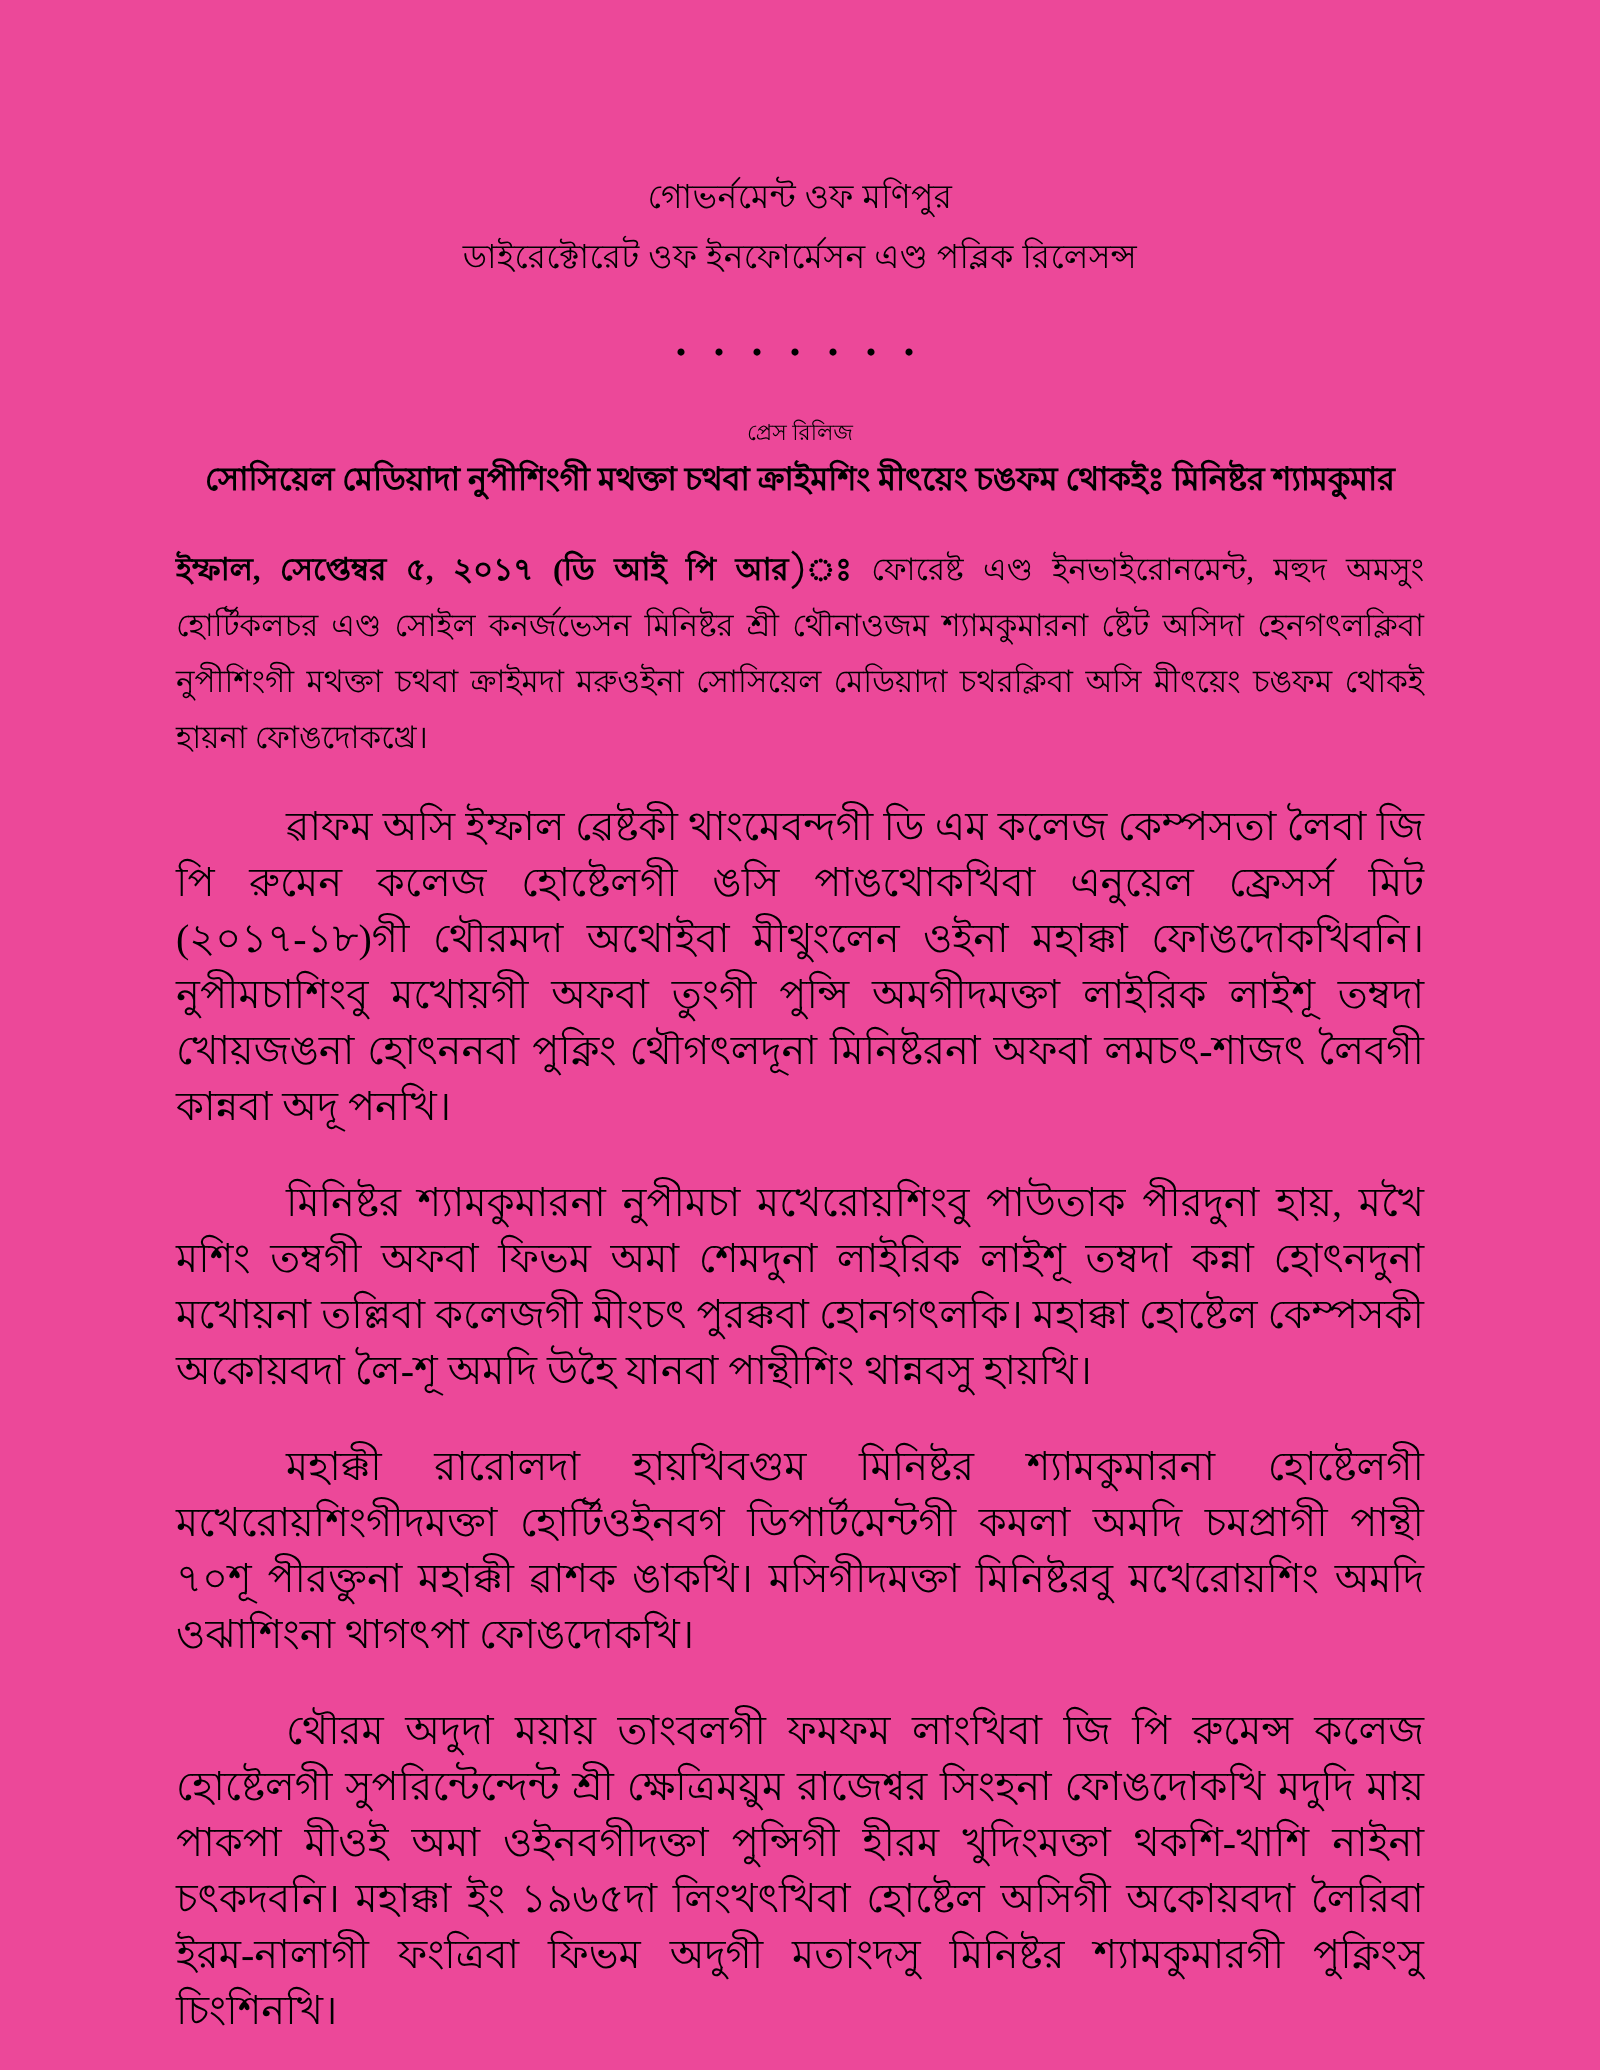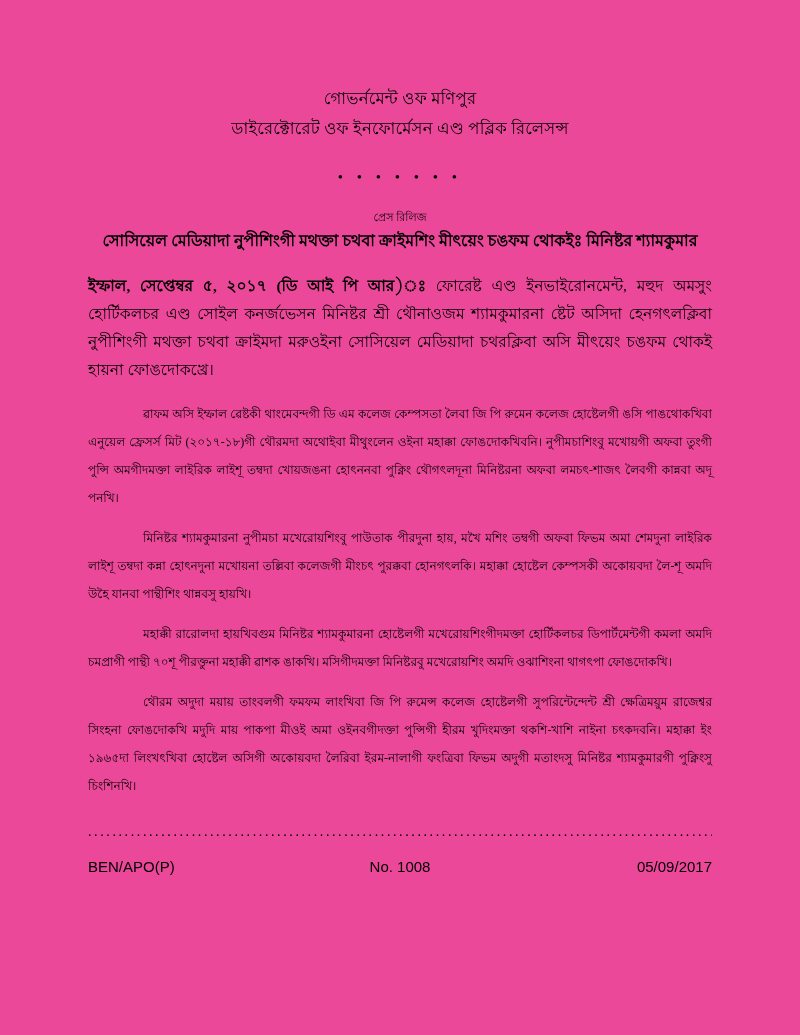--- a/index.html
+++ b/index.html
@@ -59,21 +59,21 @@
   }
   .dateline-lead {
     font-weight: bold;
     margin-top: 40px;
   }
   .body-para {
     margin-top: 0;
     text-align: justify;
     text-justify: inter-word;
     text-indent: 55px;
-    font-size: 12px;
+    font-size: 20px;
     line-height: 28px;
   }
   .bold-inline {
     font-weight: bold;
   }
   .footer-rule {
     margin-top: 26px;
     font-size: 14px;
     line-height: 12px;
     letter-spacing: 2.6px;
@@ -110,21 +110,21 @@
   <div class="headline">সোসিয়েল মেডিয়াদা নুপীশিংগী মথক্তা চথবা ক্রাইমশিং মীৎয়েং চঙফম থোকইঃ মিনিষ্টর শ্যামকুমার</div>
 
   <p class="dateline-para">
     <span class="dateline-lead">ইম্ফাল, সেপ্তেম্বর ৫, ২০১৭ (ডি আই পি আর)ঃ</span><span>  ফোরেষ্ট এণ্ড ইনভাইরোনমেন্ট, মহুদ অমসুং হোর্টিকলচর এণ্ড সোইল কনর্জভেসন মিনিষ্টর শ্রী থৌনাওজম শ্যামকুমারনা ষ্টেট অসিদা হেনগৎলক্লিবা নুপীশিংগী মথক্তা চথবা ক্রাইমদা মরুওইনা সোসিয়েল মেডিয়াদা চথরক্লিবা অসি মীৎয়েং চঙফম থোকই হায়না ফোঙদোকখ্রে।</span>
   </p>
 
   <p class="body-para">ৱাফম অসি ইম্ফাল ৱেষ্টকী থাংমেবন্দগী ডি এম কলেজ কেম্পসতা লৈবা জি পি রুমেন কলেজ হোষ্টেলগী ঙসি পাঙথোকখিবা এনুয়েল ফ্রেসর্স মিট (২০১৭-১৮)গী থৌরমদা অথোইবা মীথুংলেন ওইনা মহাক্কা ফোঙদোকখিবনি। নুপীমচাশিংবু মখোয়গী অফবা তুংগী পুন্সি অমগীদমক্তা লাইরিক লাইশূ তম্বদা খোয়জঙনা হোৎননবা পুক্নিং থৌগৎলদূনা মিনিষ্টরনা অফবা লমচৎ-শাজৎ লৈবগী কান্নবা অদূ পনখি।</p>
 
   <p class="body-para">মিনিষ্টর শ্যামকুমারনা নুপীমচা মখেরোয়শিংবু পাউতাক পীরদুনা হায়, মখৈ মশিং তম্বগী অফবা ফিভম অমা শেমদুনা লাইরিক লাইশূ তম্বদা কন্না হোৎনদুনা মখোয়না তল্লিবা কলেজগী মীংচৎ পুরক্কবা হোনগৎলকি। মহাক্কা হোষ্টেল কেম্পসকী অকোয়বদা লৈ-শূ অমদি উহৈ যানবা পান্থীশিং থান্নবসু হায়খি।</p>
 
-  <p class="body-para">মহাক্কী রারোলদা হায়খিবগুম মিনিষ্টর শ্যামকুমারনা হোষ্টেলগী মখেরোয়শিংগীদমক্তা হোর্টিকলচর ডিপার্টমেন্টগী কমলা অমদি চমপ্রাগী পান্থী ৭০শূ  পীরক্তুনা মহাক্কী ৱাশক ঙাকখি। মসিগীদমক্তা মিনিষ্টরবু মখেরোয়শিং অমদি ওঝাশিংনা থাগৎপা ফোঙদোকখি।</p>
+  <p class="body-para">মহাক্কী রারোলদা হায়খিবগুম মিনিষ্টর শ্যামকুমারনা হোষ্টেলগী মখেরোয়শিংগীদমক্তা হোর্টিওইনবগ ডিপার্টমেন্টগী কমলা অমদি চমপ্রাগী পান্থী ৭০শূ  পীরক্তুনা মহাক্কী ৱাশক ঙাকখি। মসিগীদমক্তা মিনিষ্টরবু মখেরোয়শিং অমদি ওঝাশিংনা থাগৎপা ফোঙদোকখি।</p>
 
   <p class="body-para">থৌরম অদুদা ময়ায় তাংবলগী ফমফম লাংখিবা জি পি রুমেন্স কলেজ হোষ্টেলগী সুপরিন্টেন্দেন্ট শ্রী ক্ষেত্রিময়ুম রাজেশ্বর সিংহনা ফোঙদোকখি মদুদি মায় পাকপা মীওই অমা ওইনবগীদক্তা পুন্সিগী হীরম খুদিংমক্তা থকশি-খাশি নাইনা চৎকদবনি। মহাক্কা ইং ১৯৬৫দা লিংখৎখিবা হোষ্টেল অসিগী অকোয়বদা লৈরিবা ইরম-নালাগী ফংত্রিবা ফিভম অদুগী মতাংদসু মিনিষ্টর শ্যামকুমারগী পুক্নিংসু চিংশিনখি।</p>
 
 
   <div class="footer-rule">................................................................................................................</div>
 
   <div class="footer-row">
     <div class="footer-left">BEN/APO(P)</div>
     <div class="footer-center">No. 1008</div>
     <div class="footer-right">05/09/2017</div>

